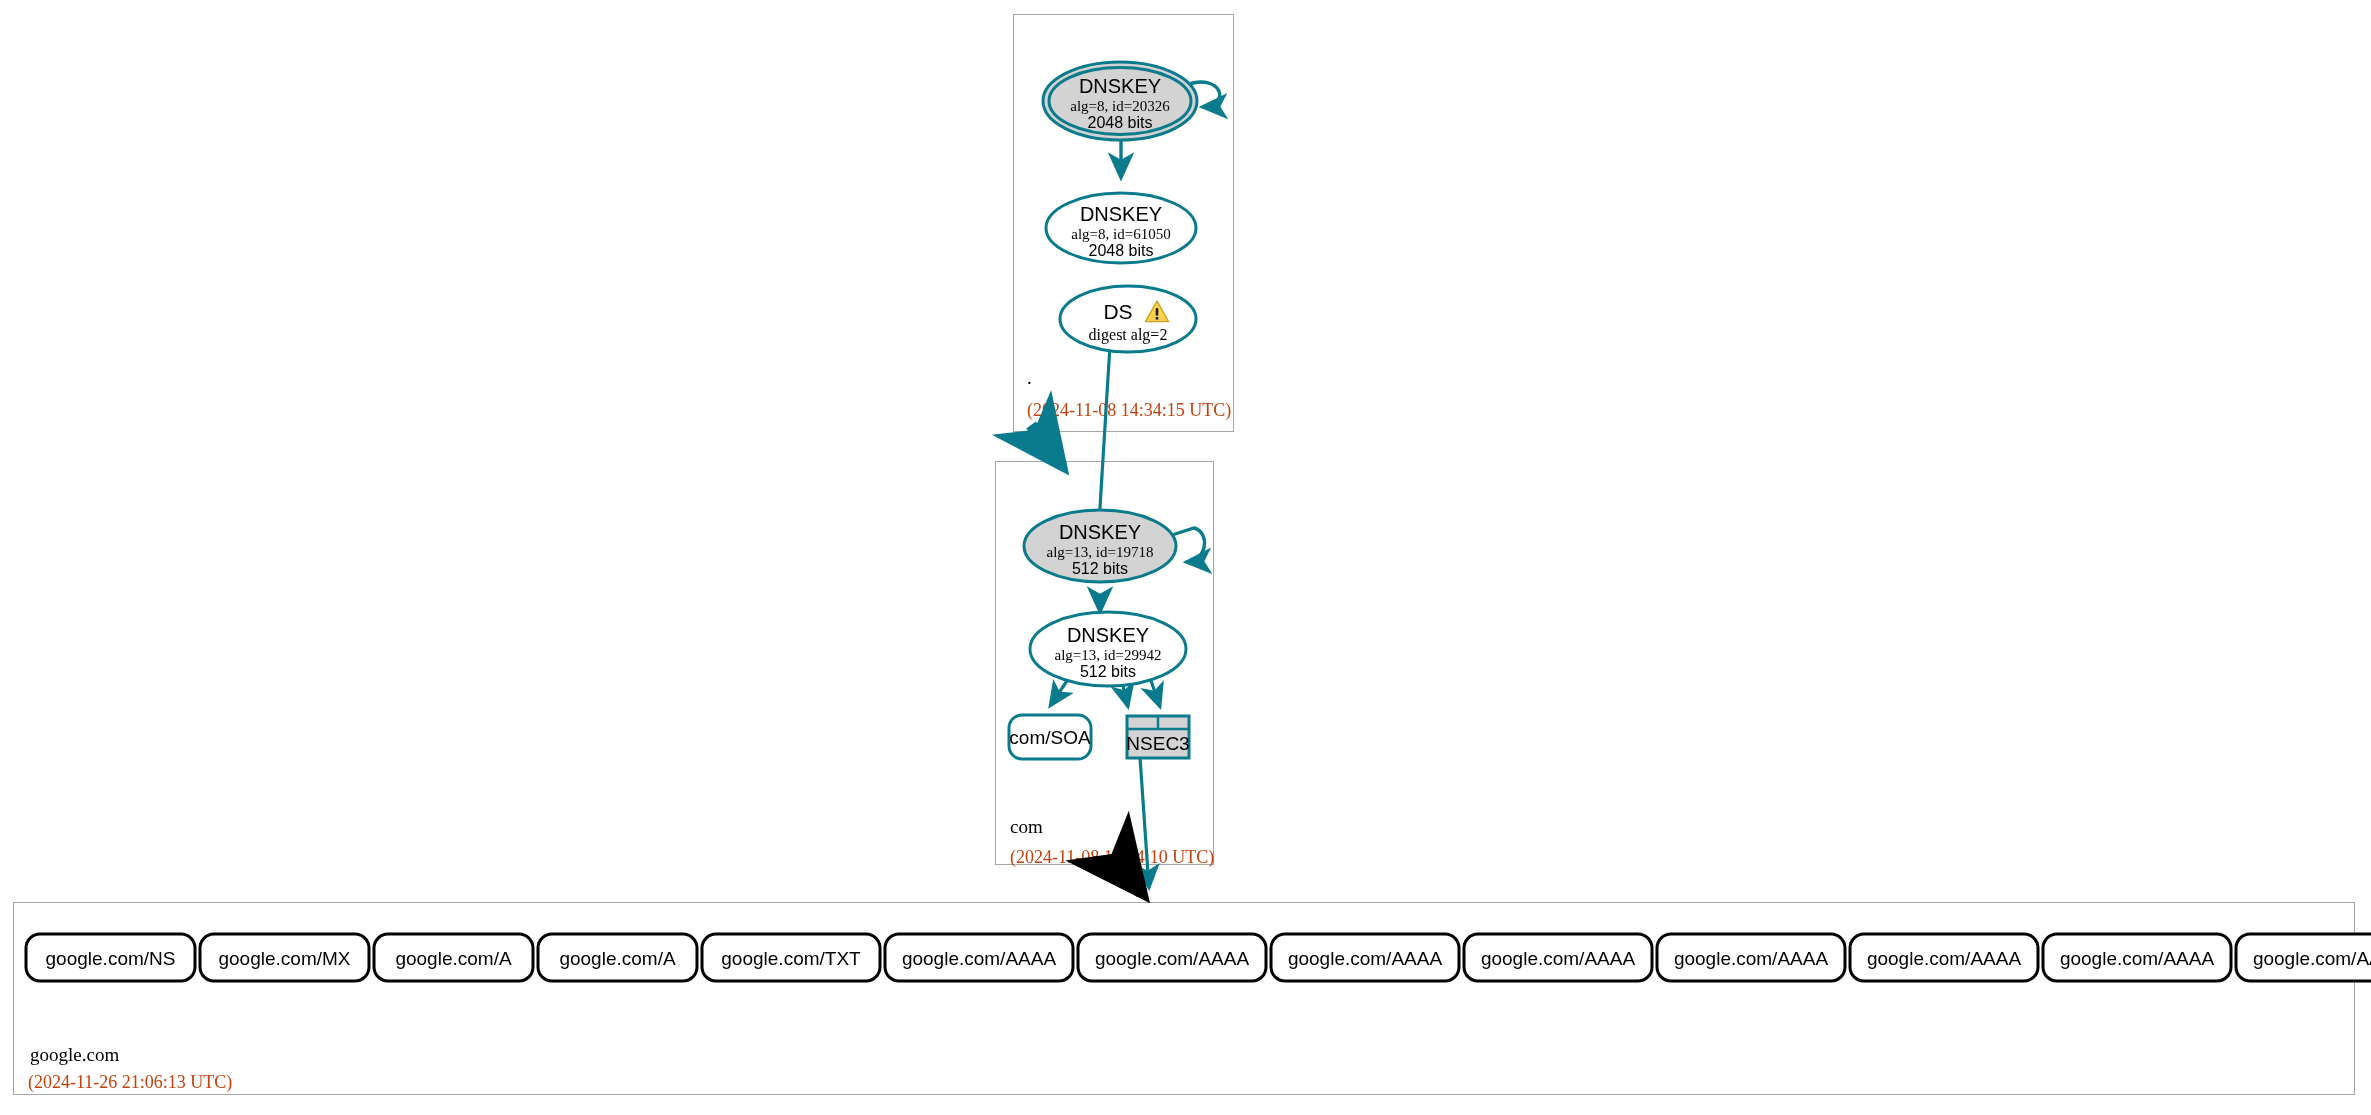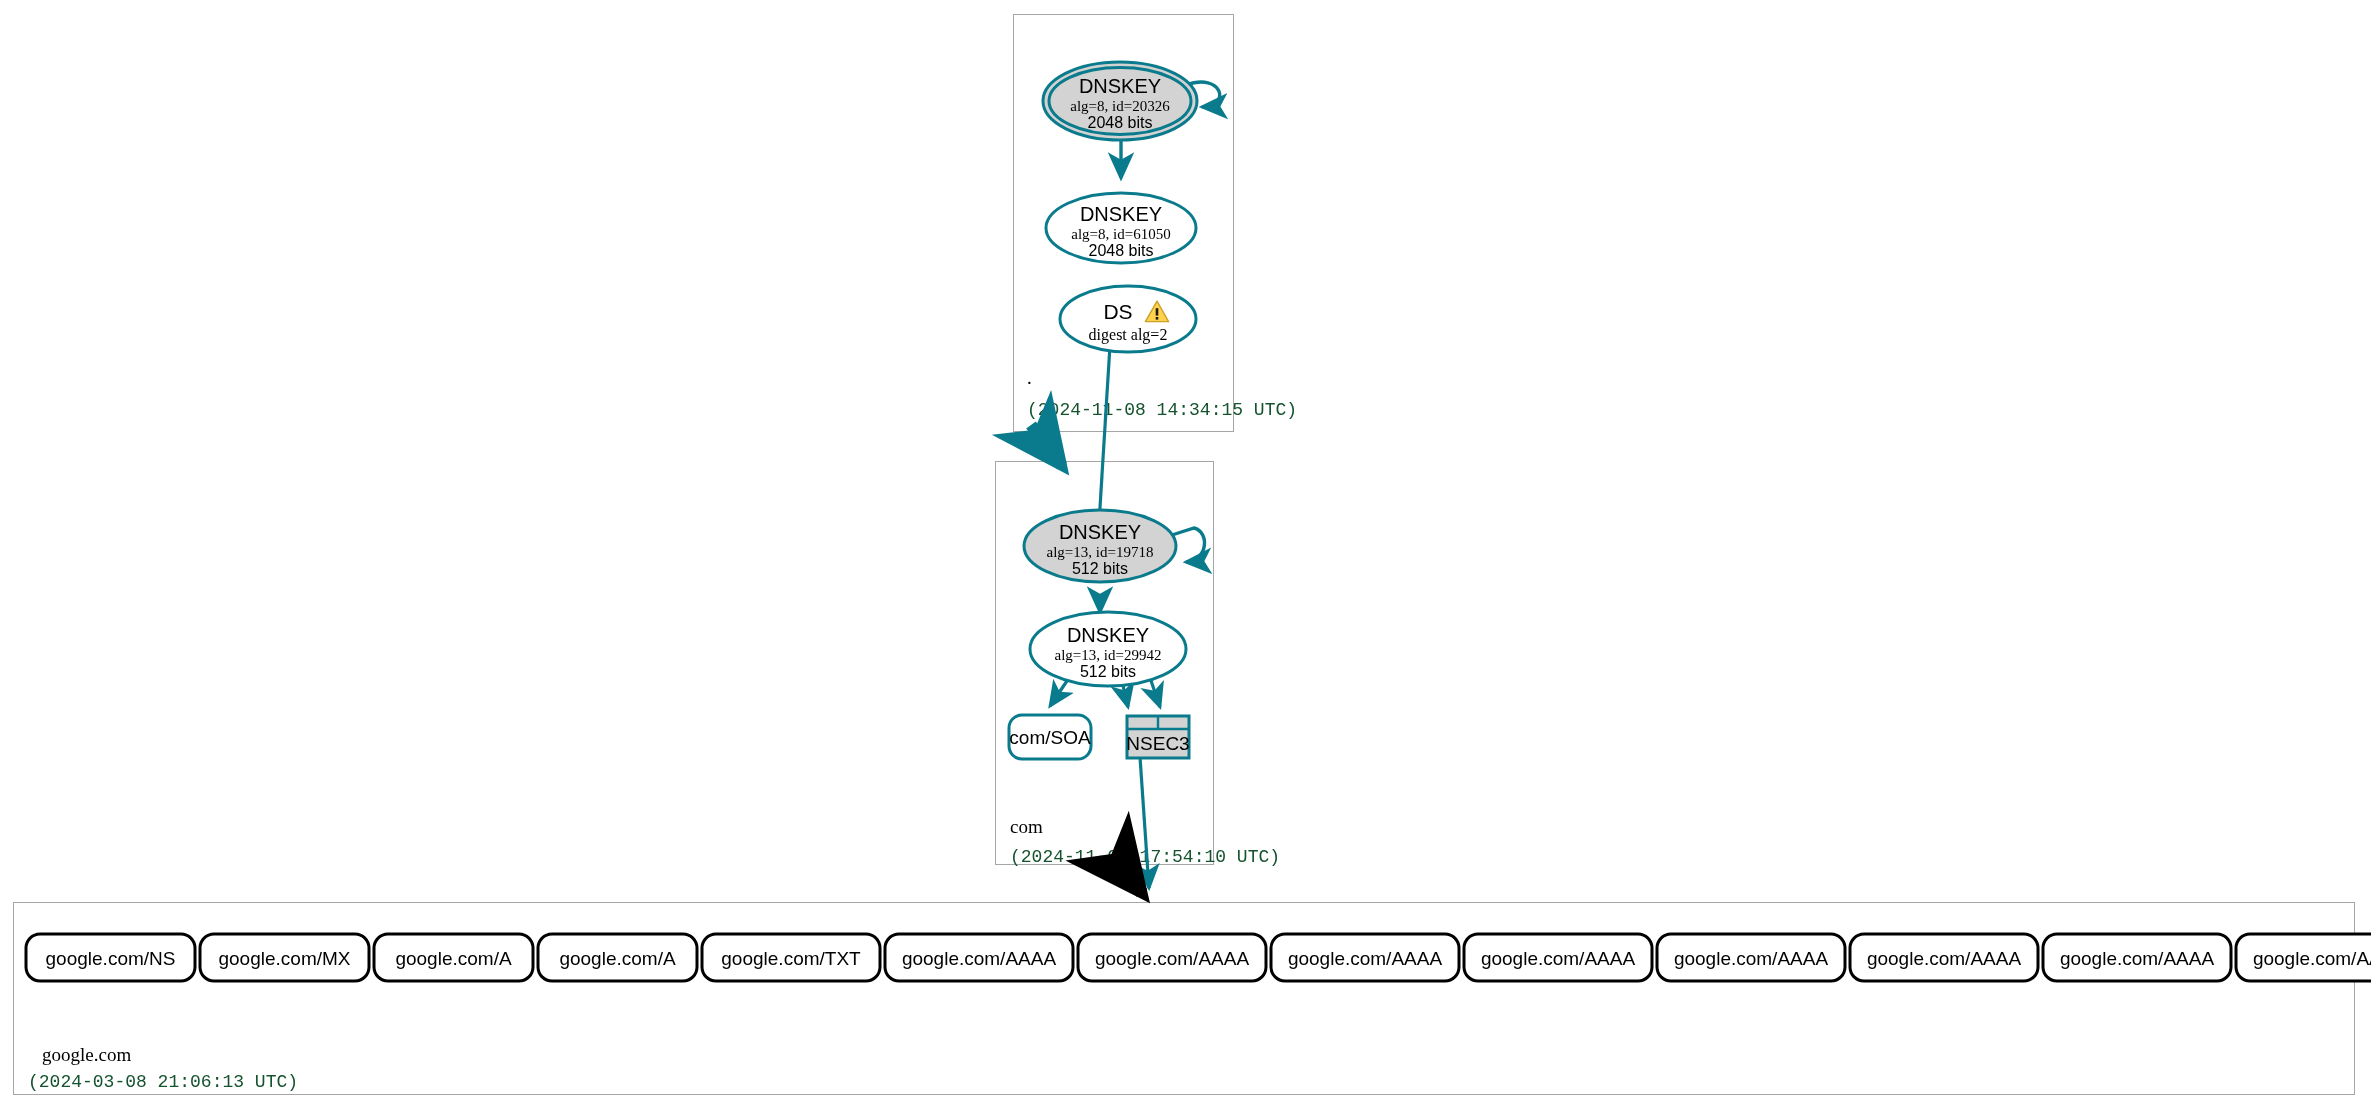--- a/index.html
+++ b/index.html
@@ -33,23 +33,23 @@
   }
   .zone-label {
     position: absolute;
     font-family: "Liberation Serif", serif;
     font-size: 19px;
     color: #000000;
     white-space: nowrap;
   }
   .zone-time {
     position: absolute;
-    font-family: Liberation Mono, monospace;
+    font-family: Liberation Serif, serif;
     font-size: 18px;
-    color: #14532d;
+    color: #c2410c;
     white-space: nowrap;
   }
   .node-text {
     font-family: "Liberation Sans", sans-serif;
     fill: #000000;
   }
   .node-text-serif {
     font-family: "Liberation Serif", serif;
     fill: #000000;
   }
@@ -67,22 +67,22 @@
   <div class="zone-box" style="left:1013px; top:14px; width:221px; height:418px;"></div>
   <div class="zone-box" style="left:995px; top:461px; width:219px; height:404px;"></div>
   <div class="zone-box" style="left:13px; top:902px; width:2342px; height:193px;"></div>
 
   <div class="zone-label" style="left:1027px; top:367px;">.</div>
   <div class="zone-time" style="left:1027px; top:400px;">(2024-11-08 14:34:15 UTC)</div>
 
   <div class="zone-label" style="left:1010px; top:816px;text-align:center;">com</div>
   <div class="zone-time" style="left:1010px; top:847px;">(2024-11-08 17:54:10 UTC)</div>
 
-  <div class="zone-label" style="left:42px; top:1044px;">google.com</div>
-  <div class="zone-time" style="left:28px; top:1072px;">(2024-03-08 21:06:13 UTC)</div>
+  <div class="zone-label" style="left:30px; top:1044px;">google.com</div>
+  <div class="zone-time" style="left:28px; top:1072px;">(2024-11-26 21:06:13 UTC)</div>
 
   <svg class="layer" viewBox="0 0 2371 1115">
     <defs>
       <marker id="arrow-teal" markerWidth="9" markerHeight="9" refX="7.6" refY="4.2" orient="auto" markerUnits="strokeWidth">
         <path d="M0,0.3 L8.6,4.2 L0,8.1 L2.2,4.2 Z" fill="#0a7b8c"></path>
       </marker>
       <marker id="arrow-black-big" markerWidth="7" markerHeight="7" refX="5.6" refY="3.3" orient="auto" markerUnits="strokeWidth">
         <path d="M0,0.2 L6.6,3.3 L0,6.4 L1.8,3.3 Z" fill="#000000"></path>
       </marker>
       <marker id="arrow-teal-big" markerWidth="7" markerHeight="7" refX="5.6" refY="3.3" orient="auto" markerUnits="strokeWidth">

